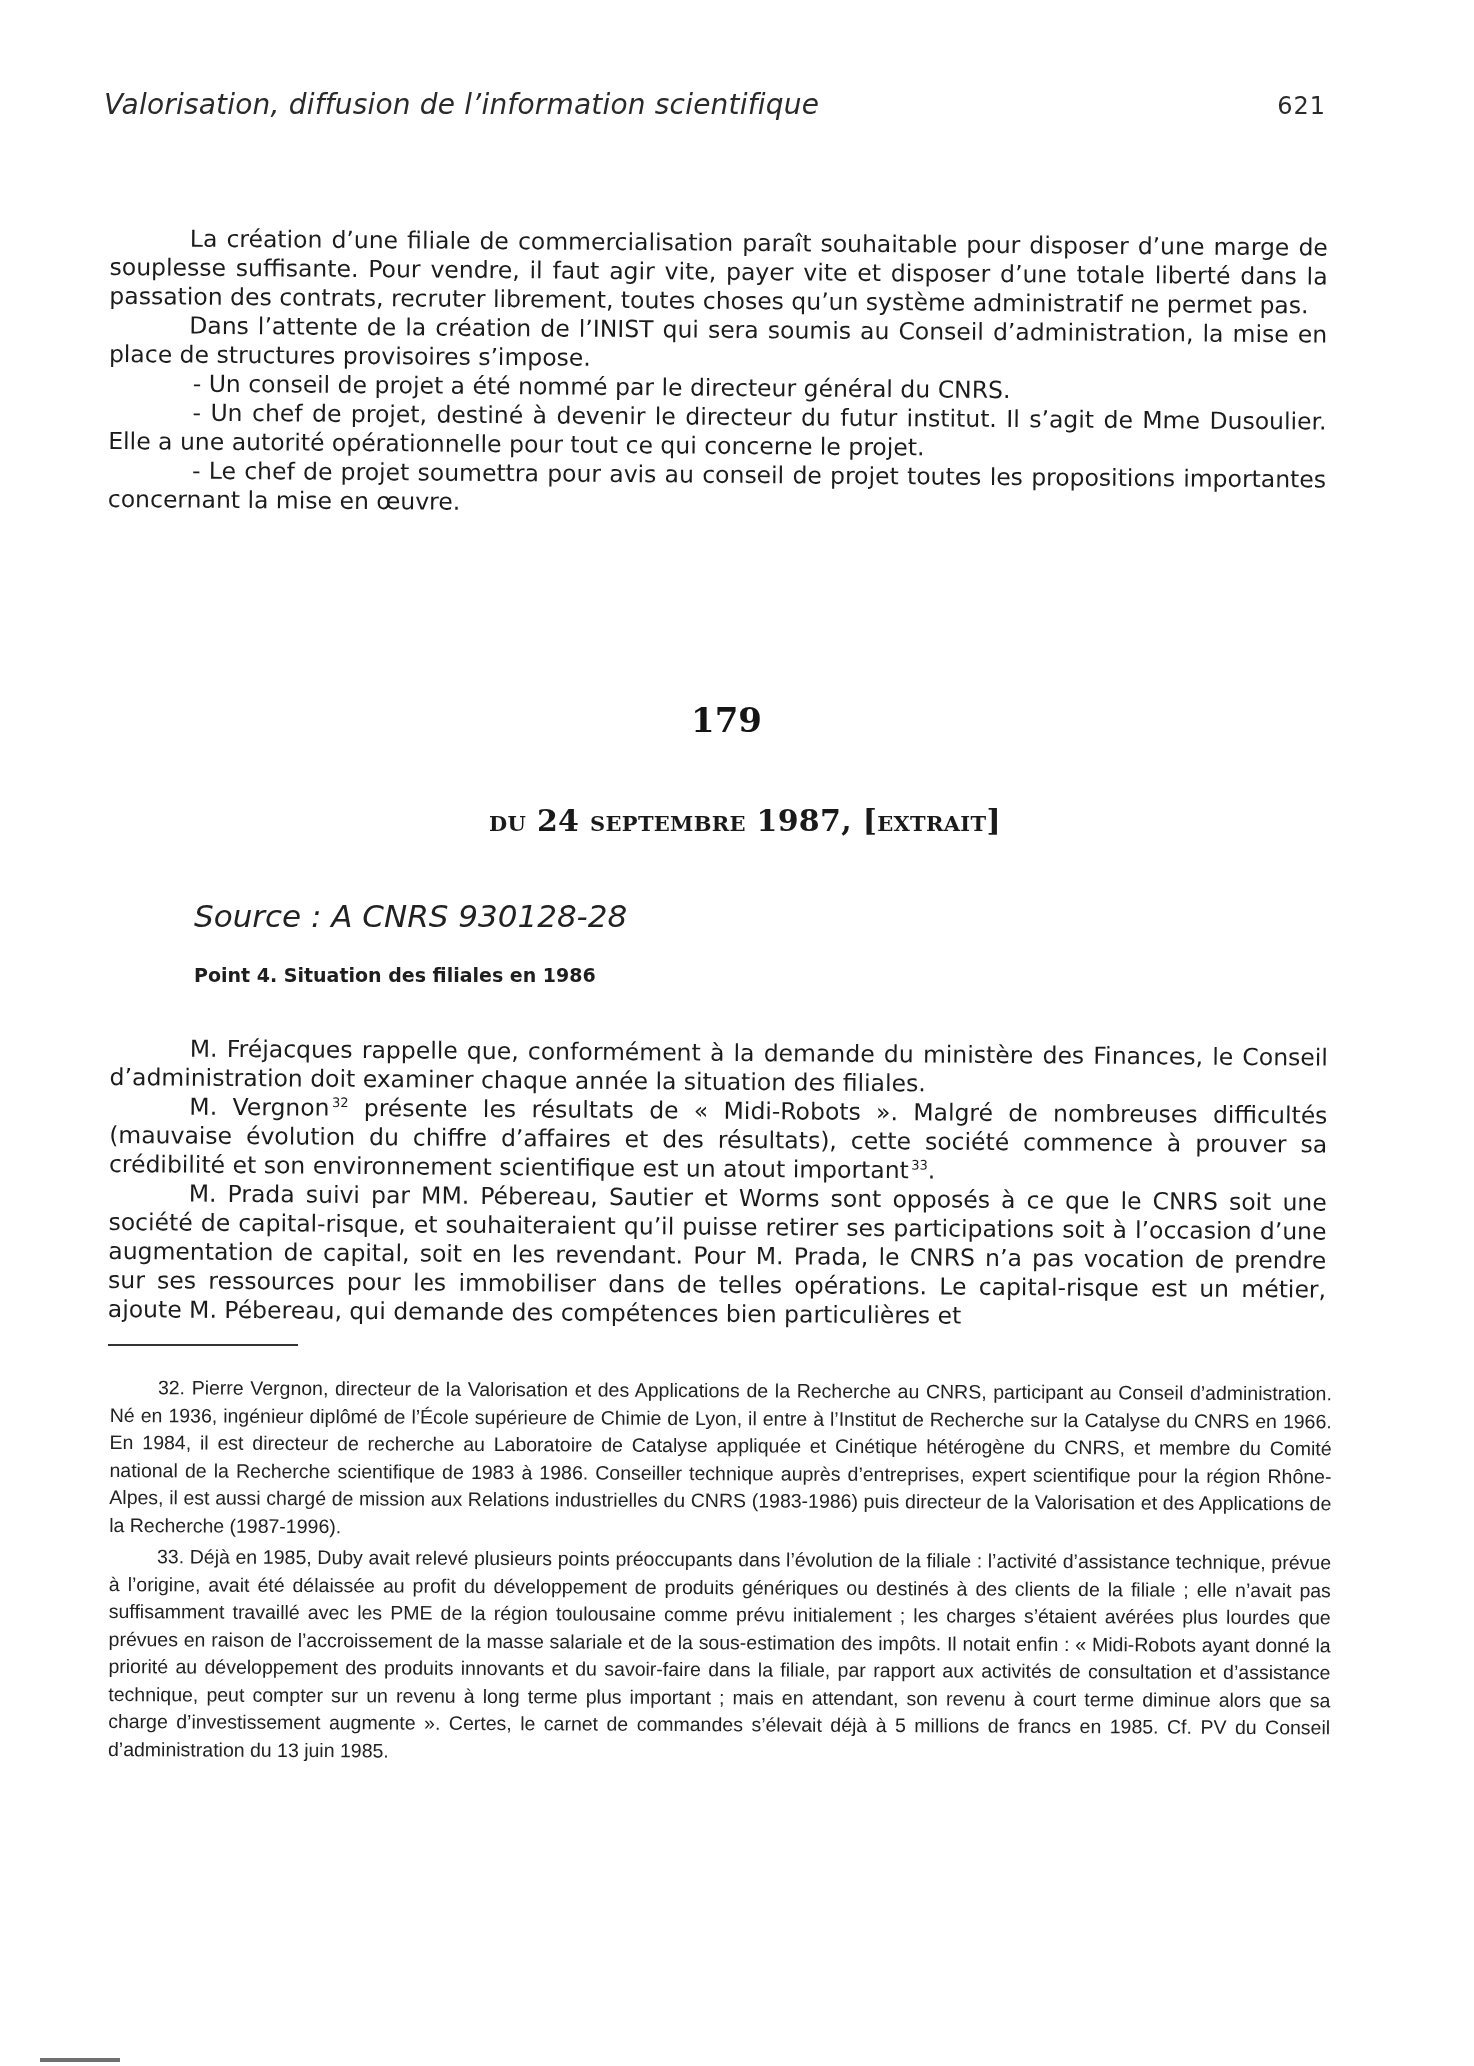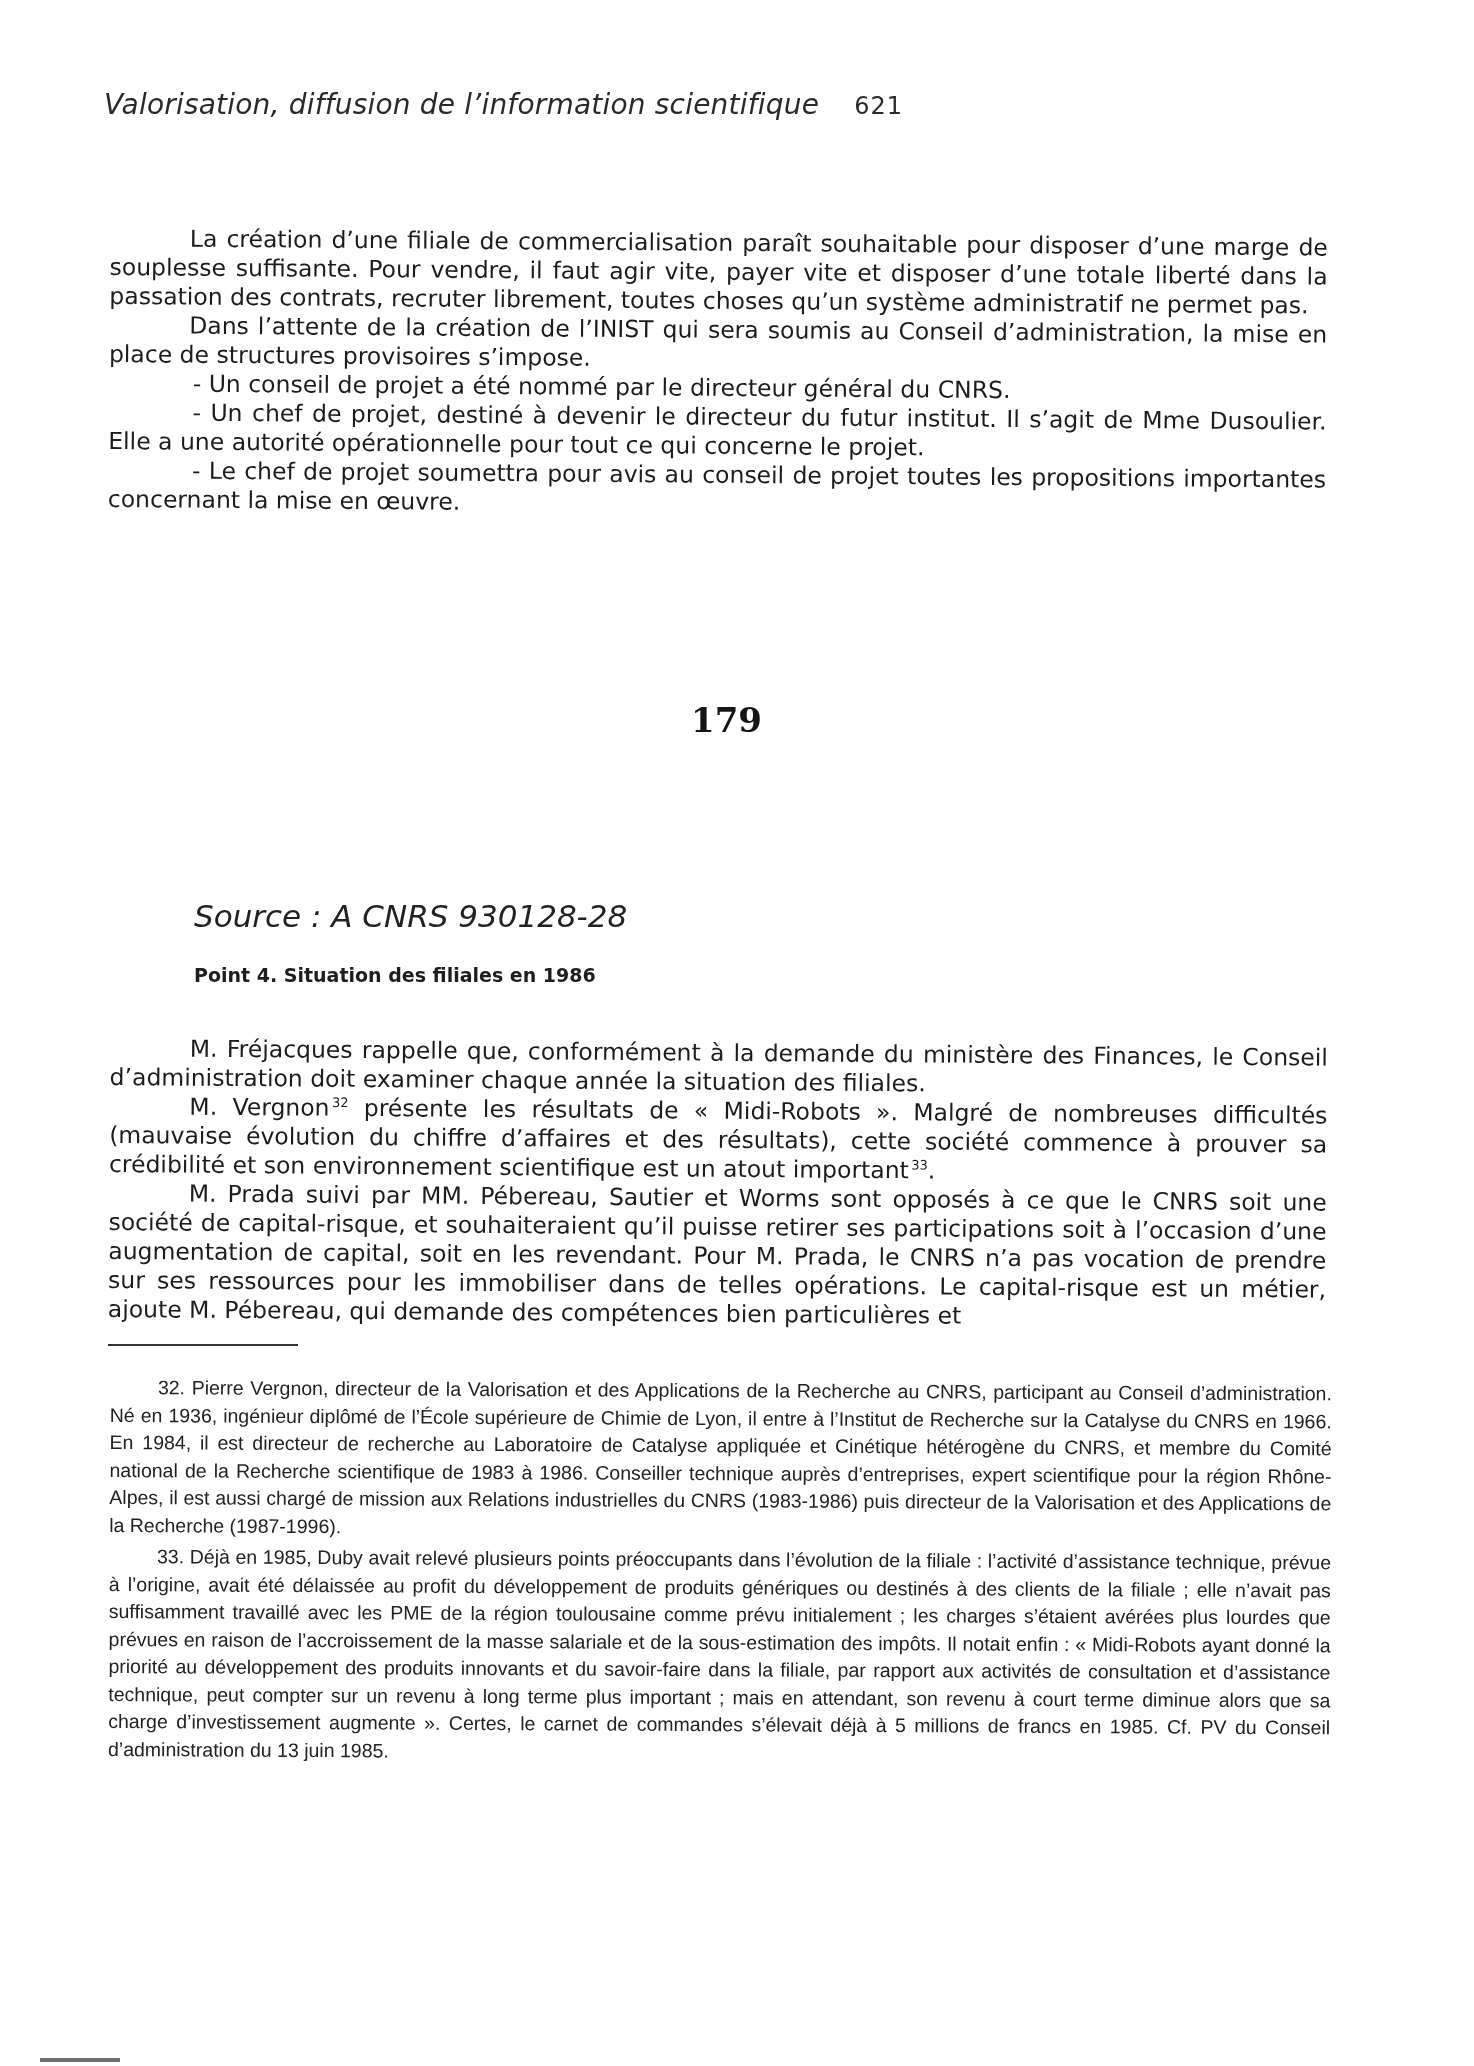--- a/index.html
+++ b/index.html
@@ -2,22 +2,22 @@
 <html><head>
   <meta charset="utf-8">
   <style>
     html, body { margin: 0; padding: 0; background: #ffffff; }
     body {
       width: 1474px; height: 2066px; position: relative; overflow: hidden;
       font-family: "DejaVu Sans", sans-serif; color: #1c1c1c;
     }
     .running-head {
       position: absolute; left: 104px; top: 88px; width: 1222px;
-      display: flex; align-items: baseline;
-      font-size: 28px; color: #2a2a2a; gap: 35px;
+      display: flex; justify-content: space-between; align-items: baseline;
+      font-size: 28px; color: #2a2a2a;
     }
     .running-head .title { font-style: italic; letter-spacing: 0.2px; }
     .running-head .folio { font-size: 24px; letter-spacing: 1px; }
 
     .body-text {
       position: absolute; left: 110px; width: 1218px;
       font-size: 23.5px; line-height: 29px; text-align: justify;
       transform: rotate(0.45deg); transform-origin: left top;
     }
     .body-text p { margin: 0; text-indent: 80px; }
@@ -75,20 +75,21 @@
   <p>La création d’une filiale de commercialisation paraît souhaitable pour disposer d’une marge de souplesse suffisante. Pour vendre, il faut agir vite, payer vite et disposer d’une totale liberté dans la passation des contrats, recruter librement, toutes choses qu’un système administratif ne permet pas.</p>
   <p>Dans l’attente de la création de l’INIST qui sera soumis au Conseil d’administration, la mise en place de structures provisoires s’impose.</p>
   <p class="dash">- Un conseil de projet a été nommé par le directeur général du CNRS.</p>
   <p class="dash">- Un chef de projet, destiné à devenir le directeur du futur institut. Il s’agit de Mme Dusoulier. Elle a une autorité opérationnelle pour tout ce qui concerne le projet.</p>
   <p class="dash">- Le chef de projet soumettra pour avis au conseil de projet toutes les propositions importantes concernant la mise en œuvre.</p>
 </section>
 
 <div class="doc-number">179</div>
 <h1 class="doc-title" style="margin:0;">
   <br>
+  <span>du 24 septembre 1987, [extrait]</span>
 </h1>
 
 <div class="source">Source : A CNRS 930128-28</div>
 <div class="point-heading">Point 4. Situation des filiales en 1986</div>
 
 <section class="body-text main-block">
   <p>M. Fréjacques rappelle que, conformément à la demande du ministère des Finances, le Conseil d’administration doit examiner chaque année la situation des filiales.</p>
   <p><span>M. Vergnon</span> <sup>32</sup><span> présente les résultats de « Midi-Robots ». Malgré de nombreuses difficultés (mauvaise évolution du chiffre d’affaires et des résultats), cette société commence à prouver sa crédibilité et son environnement scientifique est un atout important</span> <sup>33</sup><span>.</span></p>
   <p>M. Prada suivi par MM. Pébereau, Sautier et Worms sont opposés à ce que le CNRS soit une société de capital-risque, et souhaiteraient qu’il puisse retirer ses participations soit à l’occasion d’une augmentation de capital, soit en les revendant. Pour M. Prada, le CNRS n’a pas vocation de prendre sur ses ressources pour les immobiliser dans de telles opérations. Le capital-risque est un métier, ajoute M. Pébereau, qui demande des compétences bien particulières et</p>
 </section>

